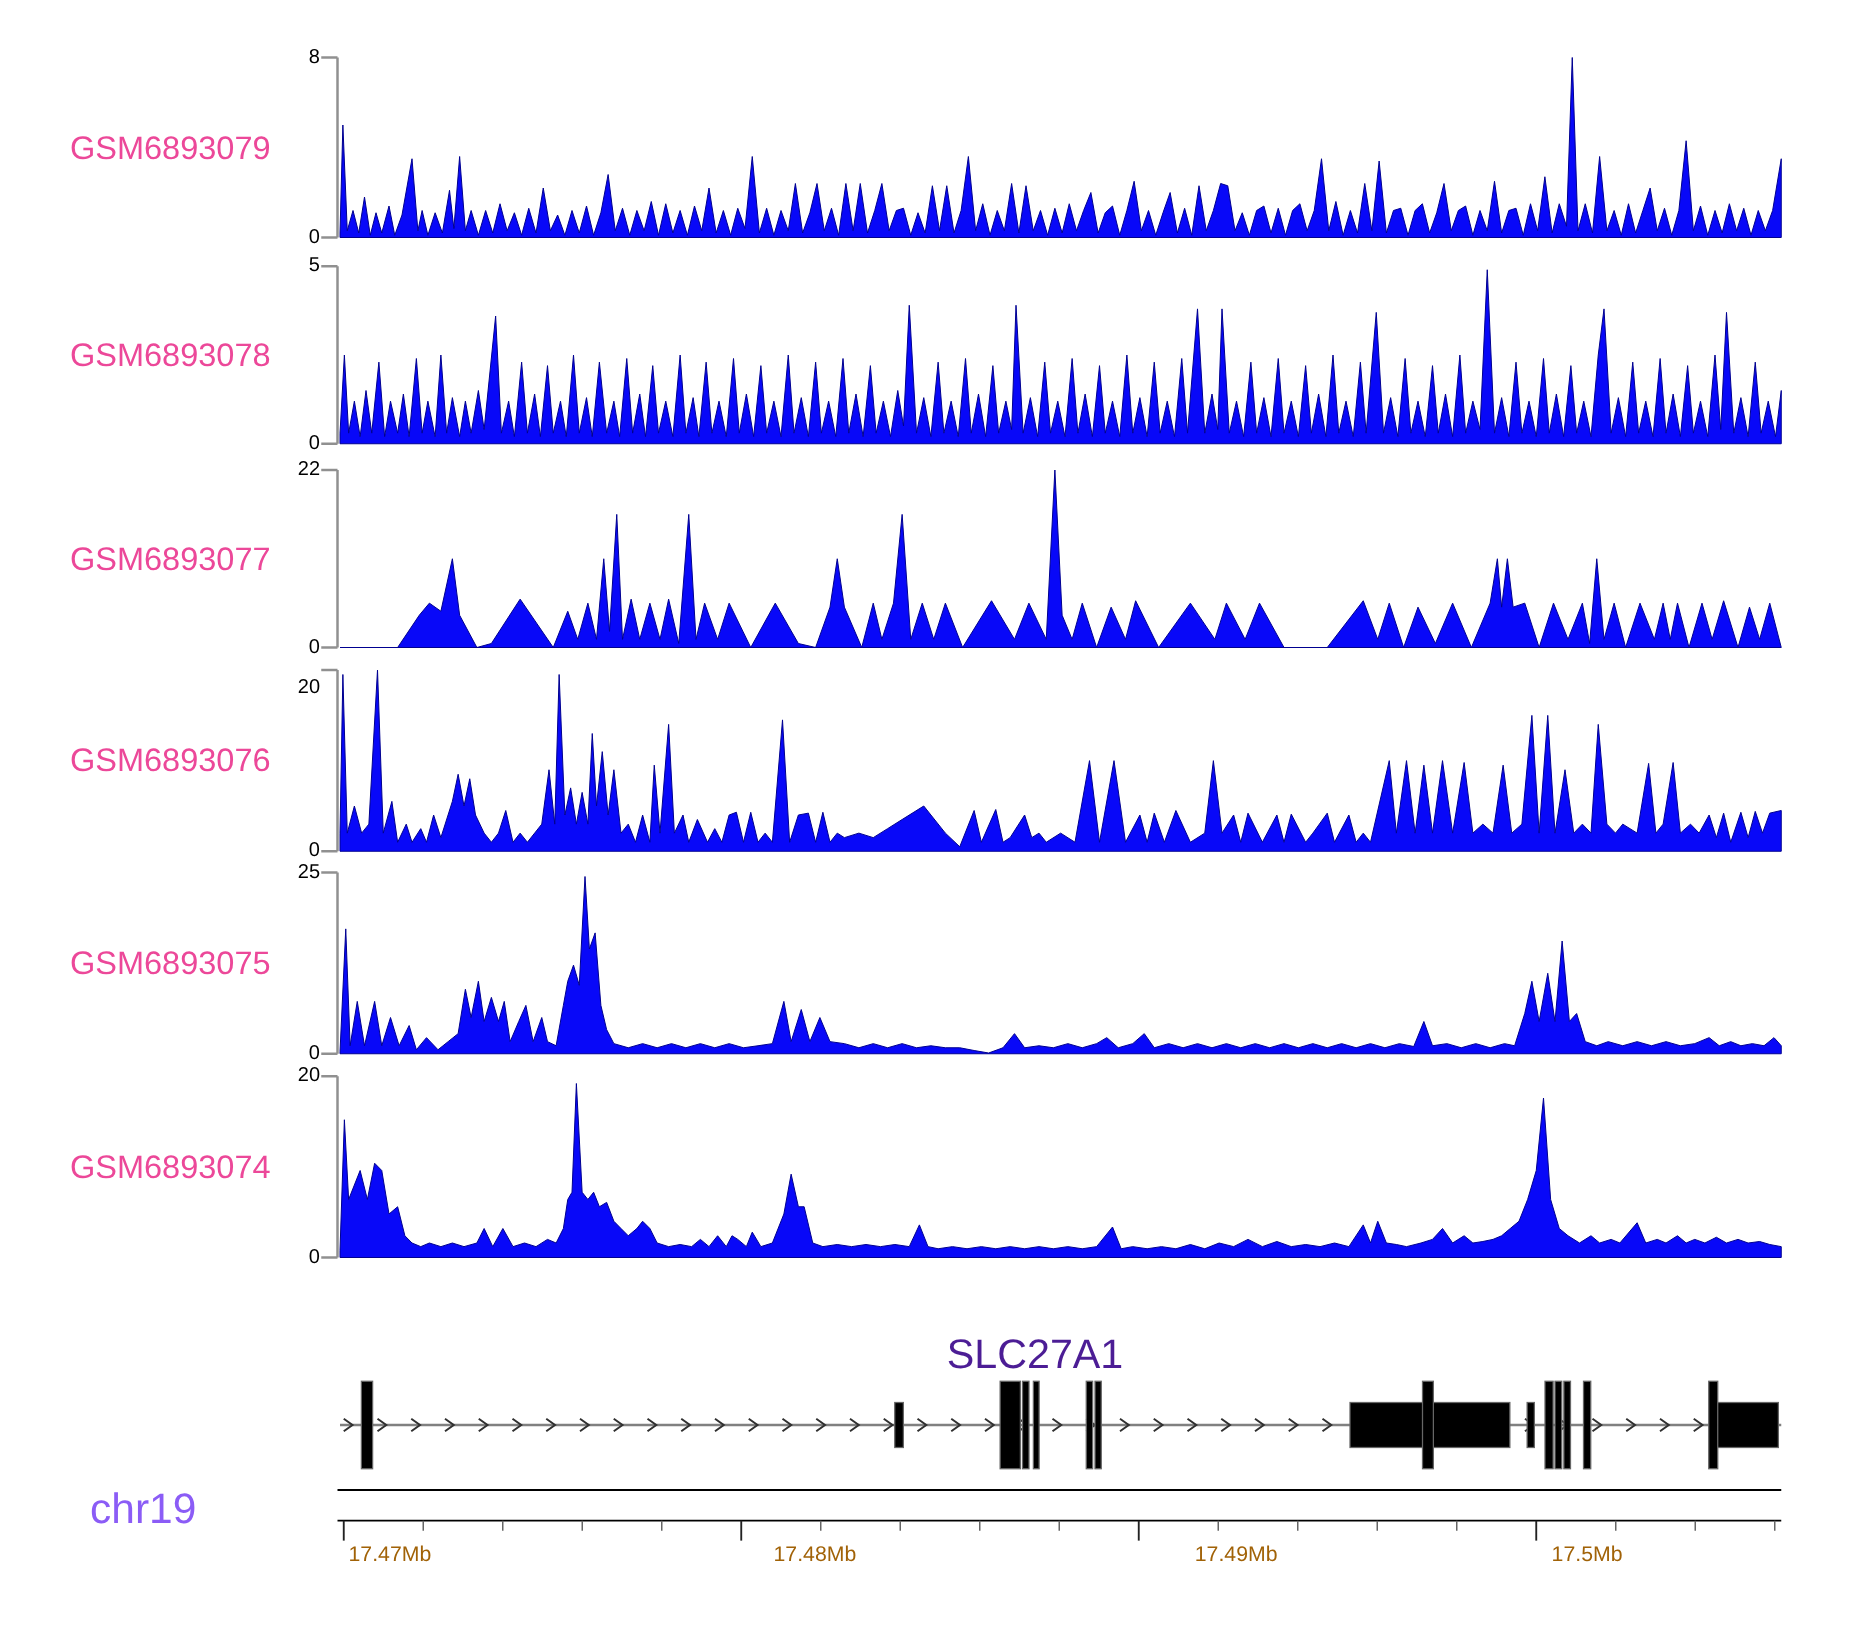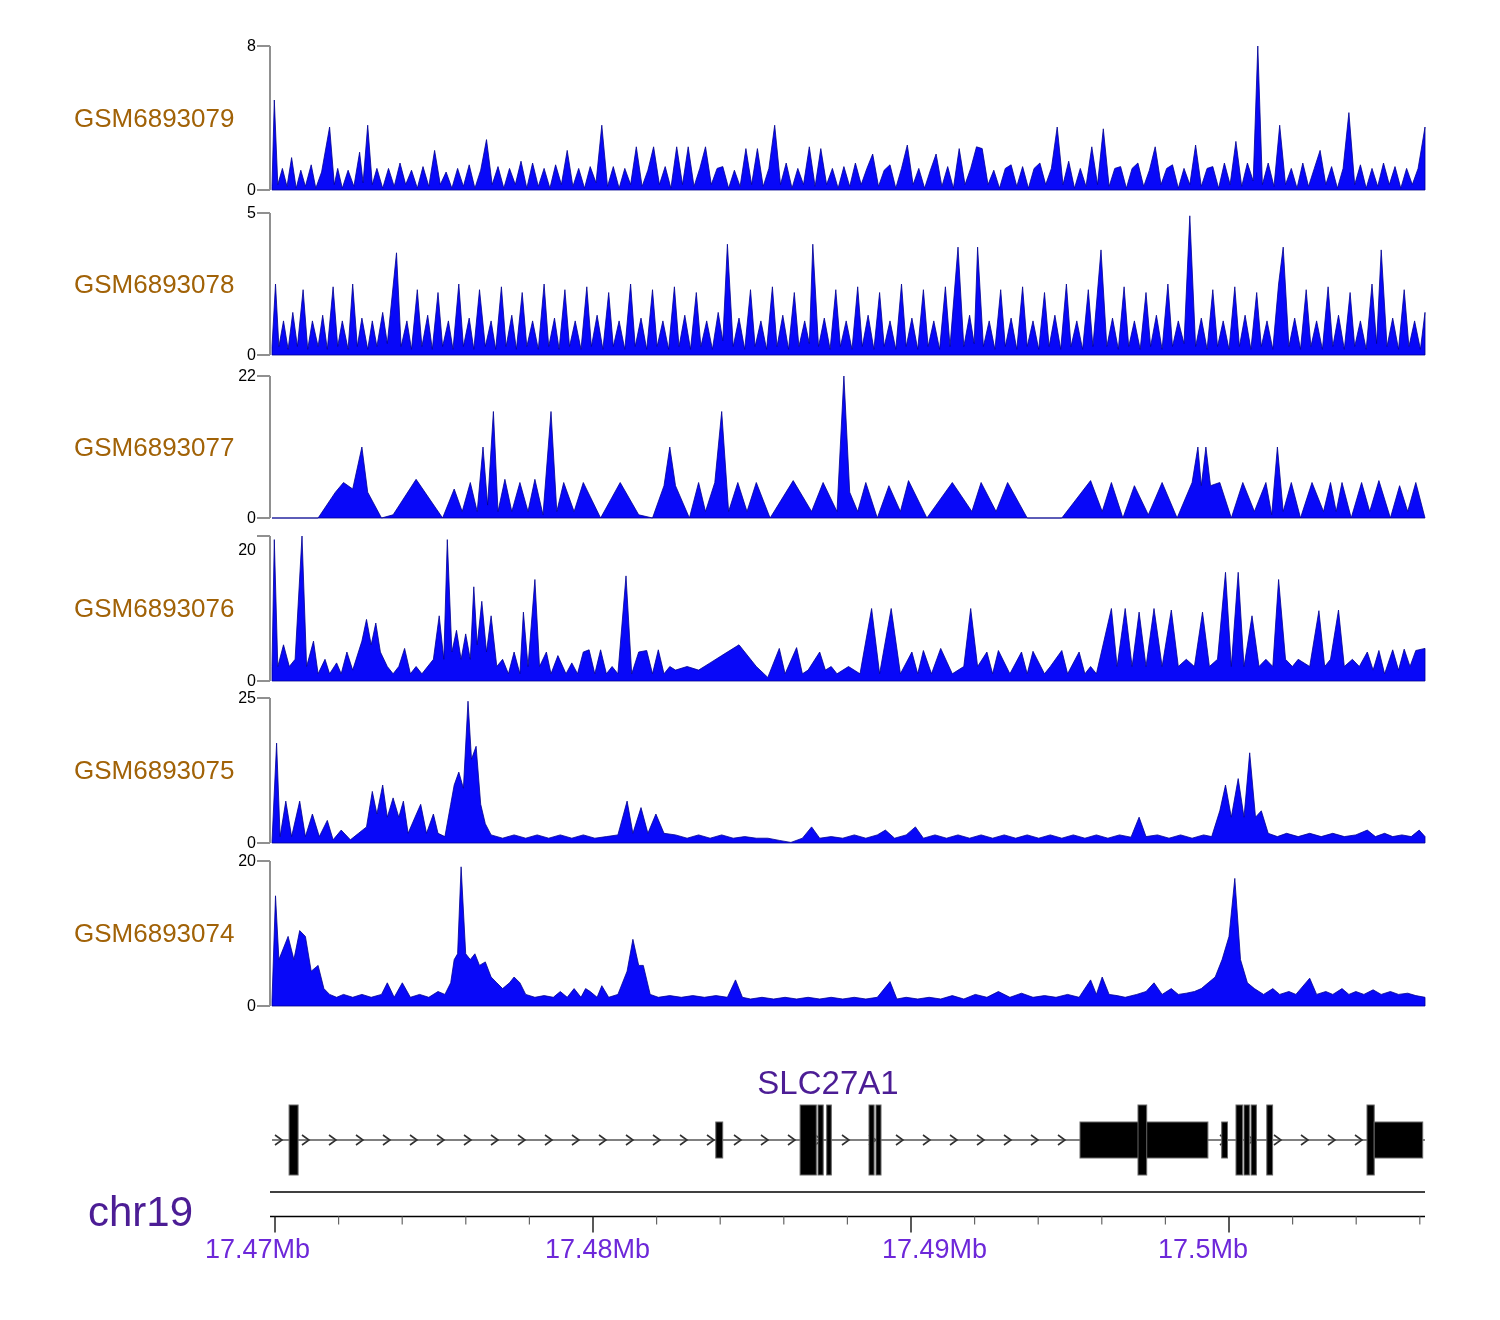--- a/index.html
+++ b/index.html
@@ -1,23 +1,23 @@
 <!DOCTYPE html>
 <html><head>
 <meta charset="utf-8">
 <style>
   html,body{margin:0;padding:0;background:#fff;}
   .fig{position:relative;width:1500px;height:1320px;background:#fff;overflow:hidden;
        font-family:"Liberation Sans",sans-serif;}
   .fig svg{position:absolute;left:0;top:0;}
-  .tlabel{position:absolute;left:74px;width:190px;font-size:26px;color:#a16207;line-height:28px;}
+  .tlabel{position:absolute;left:56px;width:190px;font-size:26px;color:#ec4899;line-height:28px;}
   .ynum{position:absolute;left:196px;width:60px;text-align:right;font-size:16px;line-height:16px;color:#000;}
   .gene-label{position:absolute;left:728px;top:1064px;width:200px;text-align:center;font-size:33px;color:#4c1d95;}
-  .chrom-label{position:absolute;left:88px;top:1188px;font-size:42px;color:#4c1d95;}
-  .xtick{position:absolute;top:1234px;width:140px;text-align:left;font-size:27px;color:#6d28d9;}
+  .chrom-label{position:absolute;left:72px;top:1188px;font-size:34px;color:#8b5cf6;}
+  .xtick{position:absolute;top:1234px;width:140px;text-align:right;font-size:17px;color:#a16207;}
 </style>
 </head>
 <body>
 
 <div class="fig">
   <svg id="canvas" width="1500" height="1320">
       <line x1="270" y1="46" x2="270" y2="190" stroke="#909090" stroke-width="2"></line>
       <line x1="257" y1="46" x2="270" y2="46" stroke="#909090" stroke-width="2"></line>
       <line x1="257" y1="190" x2="270" y2="190" stroke="#909090" stroke-width="2"></line>
       <path d="M 272 190 L 272.0 186.4 L 274.3 100.0 L 277.8 184.6 L 282.4 168.4 L 287.0 186.4 L 291.6 157.6 L 296.2 188.2 L 300.8 170.2 L 305.4 186.4 L 311.2 164.8 L 315.8 188.2 L 321.6 172.0 L 329.6 127.0 L 334.3 184.6 L 337.7 168.4 L 342.3 188.2 L 348.1 170.2 L 353.9 186.4 L 359.6 152.2 L 363.1 182.8 L 367.7 125.2 L 372.3 184.6 L 376.9 168.4 L 382.7 188.2 L 388.5 168.4 L 394.2 186.4 L 400.0 163.0 L 405.7 184.6 L 411.5 170.2 L 417.3 188.2 L 423.0 166.6 L 428.8 186.4 L 434.6 150.4 L 440.3 184.6 L 446.1 172.0 L 451.9 188.2 L 457.6 168.4 L 463.4 186.4 L 469.2 164.8 L 474.9 188.2 L 480.7 170.2 L 486.5 139.6 L 492.2 184.6 L 498.0 166.6 L 503.8 188.2 L 509.5 168.4 L 515.3 184.6 L 521.0 161.2 L 526.8 188.2 L 532.6 163.0 L 538.3 186.4 L 544.1 168.4 L 549.9 188.2 L 555.6 164.8 L 561.4 184.6 L 567.2 150.4 L 572.9 186.4 L 578.7 168.4 L 584.5 188.2 L 590.2 166.6 L 596.0 182.8 L 601.8 125.2 L 607.5 186.4 L 613.3 166.6 L 619.1 188.2 L 624.8 168.4 L 630.6 184.6 L 636.3 146.8 L 642.1 186.4 L 647.9 170.2 L 653.6 146.8 L 659.4 184.6 L 665.2 166.6 L 670.9 188.2 L 676.7 146.8 L 682.5 184.6 L 688.2 146.8 L 694.0 186.4 L 699.8 168.4 L 705.5 146.8 L 711.3 184.6 L 717.1 168.4 L 722.8 166.6 L 728.6 188.2 L 734.4 170.2 L 740.1 186.4 L 745.9 148.6 L 751.6 184.6 L 757.4 148.6 L 763.2 186.4 L 768.9 168.4 L 774.7 125.2 L 780.5 184.6 L 786.2 163.0 L 792.0 188.2 L 797.8 168.4 L 803.5 184.6 L 809.3 146.8 L 815.1 186.4 L 820.8 148.6 L 826.6 184.6 L 832.4 168.4 L 838.1 188.2 L 843.9 166.6 L 849.7 186.4 L 855.4 163.0 L 861.2 184.6 L 866.9 168.4 L 872.7 154.0 L 878.5 186.4 L 884.2 170.2 L 890.0 164.8 L 895.8 188.2 L 901.5 168.4 L 907.3 145.0 L 913.1 184.6 L 918.8 168.4 L 924.6 188.2 L 930.4 170.2 L 936.1 154.0 L 941.9 186.4 L 947.7 166.6 L 953.4 188.2 L 959.2 148.6 L 965.0 184.6 L 970.7 168.4 L 976.5 146.8 L 982.2 148.6 L 988.0 184.6 L 993.8 170.2 L 999.5 188.2 L 1005.3 168.4 L 1011.1 164.8 L 1016.8 186.4 L 1022.6 166.6 L 1028.4 188.2 L 1034.1 168.4 L 1039.9 163.0 L 1045.7 184.6 L 1051.4 168.4 L 1057.2 127.0 L 1063.0 184.6 L 1068.7 161.2 L 1074.5 188.2 L 1080.3 168.4 L 1086.0 186.4 L 1091.8 146.8 L 1097.5 184.6 L 1103.3 128.8 L 1109.1 186.4 L 1114.8 168.4 L 1120.6 166.6 L 1126.4 188.2 L 1132.1 168.4 L 1137.9 163.0 L 1143.7 186.4 L 1149.4 170.2 L 1155.2 146.8 L 1161.0 184.6 L 1166.7 168.4 L 1172.5 164.8 L 1178.3 188.2 L 1184.0 168.4 L 1189.8 184.6 L 1195.6 145.0 L 1201.3 186.4 L 1207.1 168.4 L 1212.8 166.6 L 1218.6 188.2 L 1224.4 163.0 L 1230.1 184.6 L 1235.9 141.4 L 1241.7 186.4 L 1247.4 163.0 L 1253.2 181.0 L 1257.8 46.0 L 1262.4 184.6 L 1268.2 163.0 L 1274.0 186.4 L 1279.7 125.2 L 1285.5 184.6 L 1291.3 168.4 L 1297.0 188.2 L 1302.8 163.0 L 1308.5 186.4 L 1314.3 168.4 L 1320.1 150.4 L 1325.8 184.6 L 1331.6 166.6 L 1337.4 188.2 L 1343.1 168.4 L 1348.9 112.6 L 1354.7 184.6 L 1360.4 164.8 L 1366.2 188.2 L 1372.0 168.4 L 1377.7 186.4 L 1383.5 163.0 L 1389.3 184.6 L 1395.0 166.6 L 1400.8 188.2 L 1406.6 168.4 L 1412.3 184.6 L 1418.1 168.4 L 1425.0 127.0 L 1425 190 Z" fill="#0808F8" stroke="#000090" stroke-width="0.8"></path>

